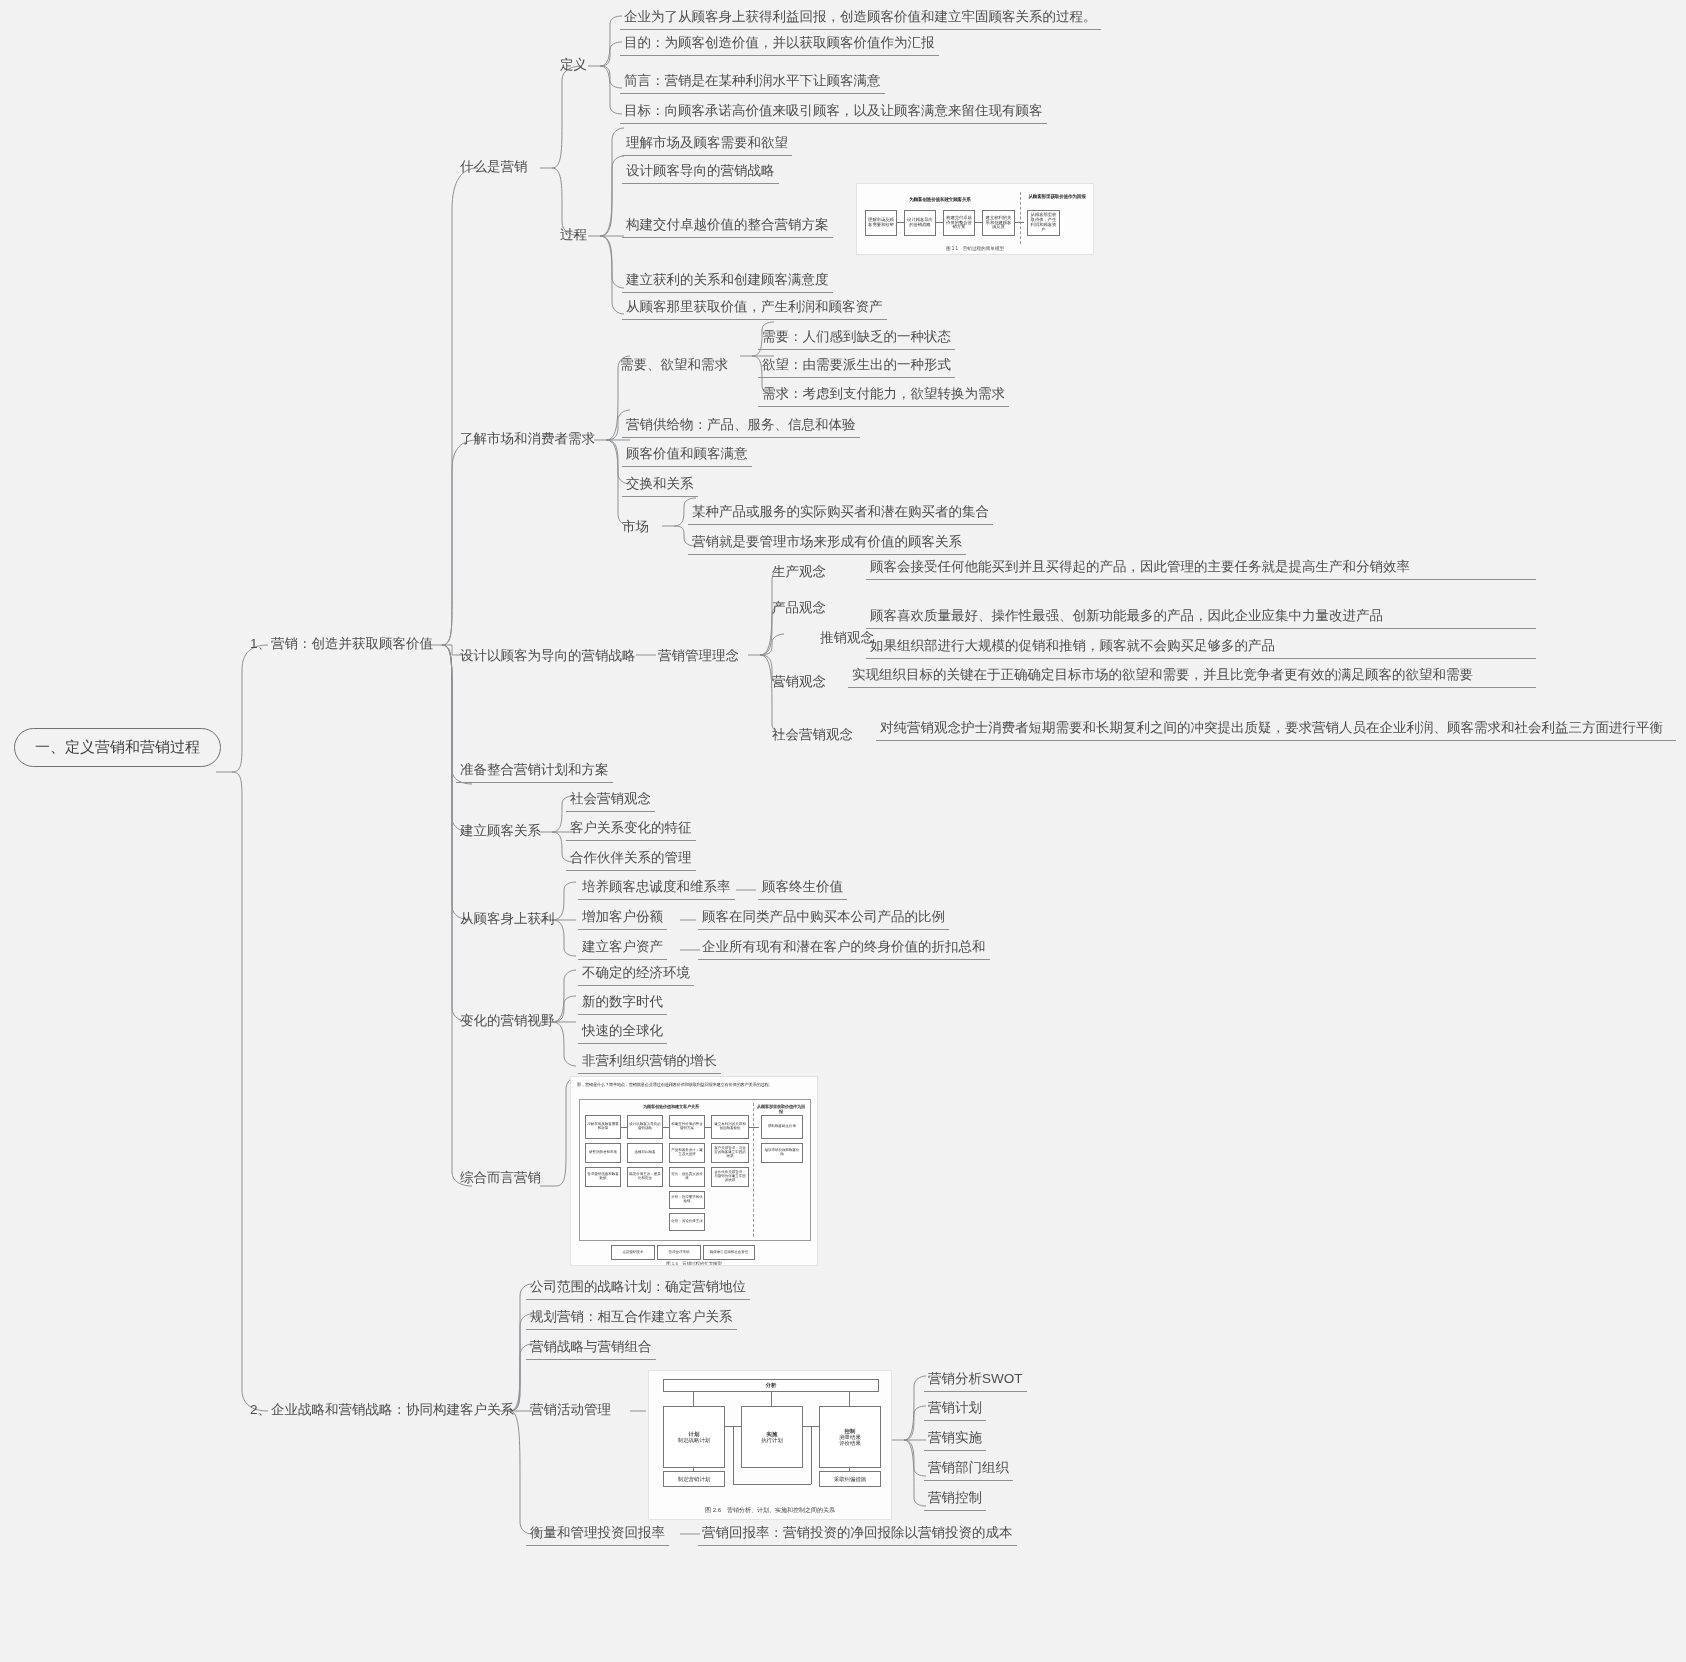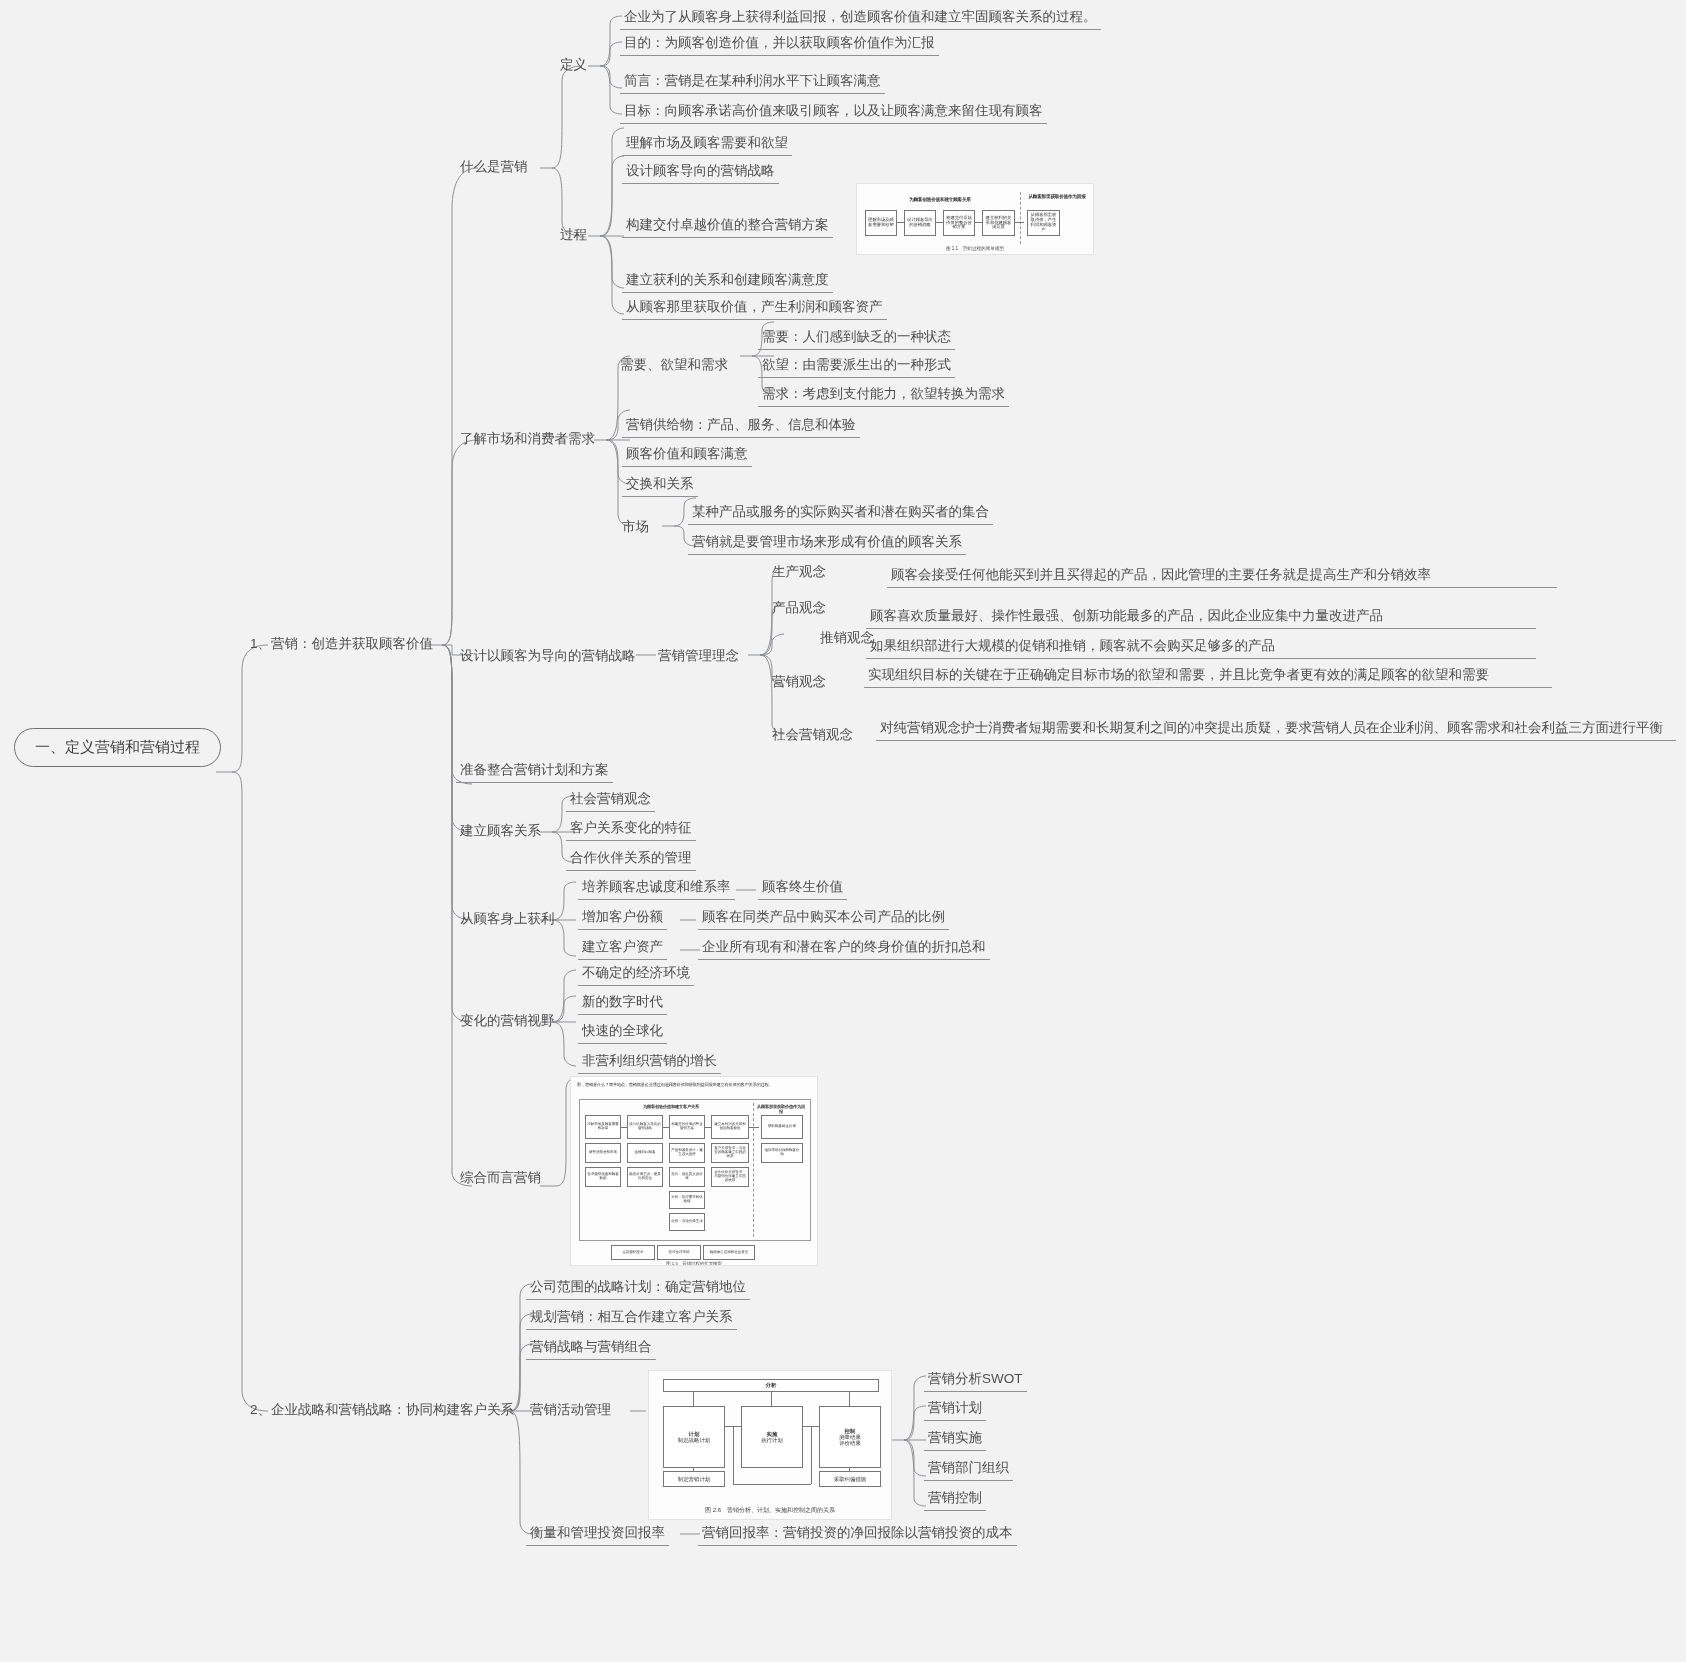--- a/index.html
+++ b/index.html
@@ -230,30 +230,30 @@
   <div class="node ul" style="left:622px;top:472px;">交换和关系</div>
 
   <div class="node plain" style="left:618px;top:515px;">市场</div>
   <div class="node ul" style="left:688px;top:500px;">某种产品或服务的实际购买者和潜在购买者的集合</div>
   <div class="node ul" style="left:688px;top:530px;">营销就是要管理市场来形成有价值的顾客关系</div>
 
   <div class="node plain" style="left:456px;top:644px;">设计以顾客为导向的营销战略</div>
   <div class="node plain" style="left:654px;top:644px;">营销管理理念</div>
 
   <div class="node plain" style="left:768px;top:560px;">生产观念</div>
-  <div class="node ul" style="left:887px;top:555px;width:670px;margin-top:8px;">顾客会接受任何他能买到并且买得起的产品，因此管理的主要任务就是提高生产和分销效率</div>
+  <div class="node ul" style="left:866px;top:555px;width:670px;">顾客会接受任何他能买到并且买得起的产品，因此管理的主要任务就是提高生产和分销效率</div>
 
   <div class="node plain" style="left:768px;top:596px;">产品观念</div>
   <div class="node ul" style="left:866px;top:604px;width:670px;">顾客喜欢质量最好、操作性最强、创新功能最多的产品，因此企业应集中力量改进产品</div>
 
   <div class="node plain" style="left:768px;top:626px;margin-left:48px;">推销观念</div>
   <div class="node ul" style="left:866px;top:634px;width:670px;">如果组织部进行大规模的促销和推销，顾客就不会购买足够多的产品</div>
 
   <div class="node plain" style="left:768px;top:670px;">营销观念</div>
-  <div class="node ul" style="left:848px;top:663px;width:688px;margin-left:16px;">实现组织目标的关键在于正确确定目标市场的欲望和需要，并且比竞争者更有效的满足顾客的欲望和需要</div>
+  <div class="node ul" style="left:848px;top:663px;width:688px;">实现组织目标的关键在于正确确定目标市场的欲望和需要，并且比竞争者更有效的满足顾客的欲望和需要</div>
 
   <div class="node plain" style="left:768px;top:723px;">社会营销观念</div>
   <div class="node ul" style="left:876px;top:716px;width:800px;">对纯营销观念护士消费者短期需要和长期复利之间的冲突提出质疑，要求营销人员在企业利润、顾客需求和社会利益三方面进行平衡</div>
 
   <div class="node ul" style="left:456px;top:758px;">准备整合营销计划和方案</div>
 
   <div class="node plain" style="left:456px;top:819px;">建立顾客关系</div>
   <div class="node ul" style="left:566px;top:787px;">社会营销观念</div>
   <div class="node ul" style="left:566px;top:816px;">客户关系变化的特征</div>
   <div class="node ul" style="left:566px;top:846px;">合作伙伴关系的管理</div>

